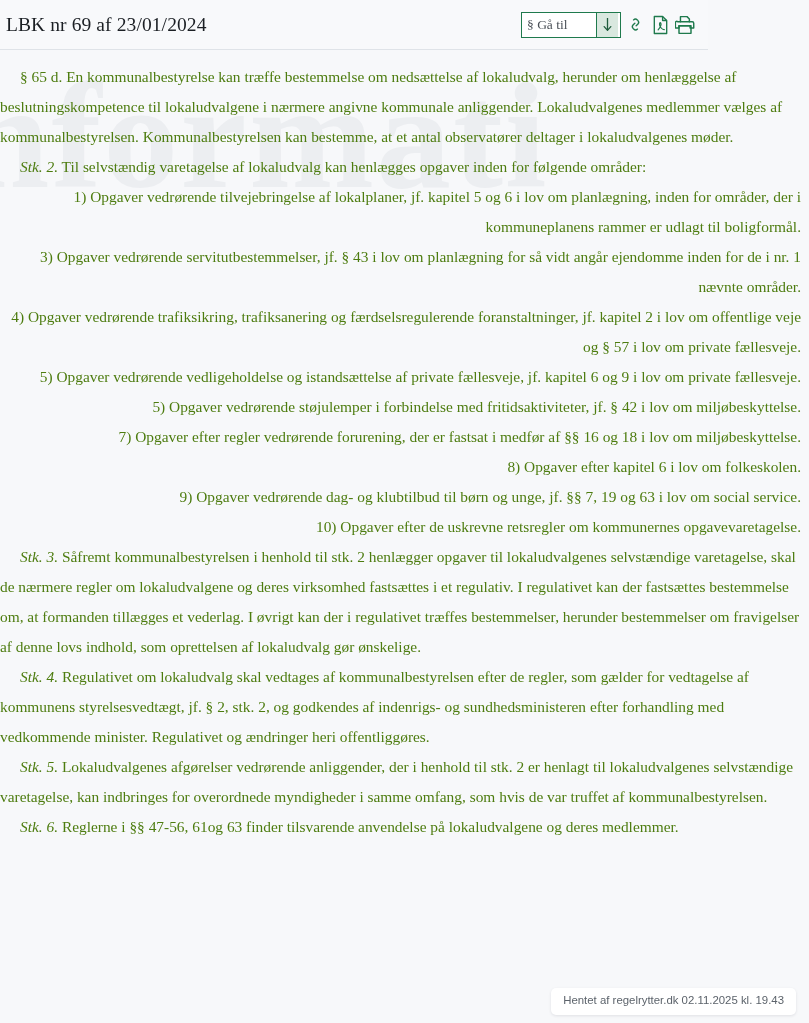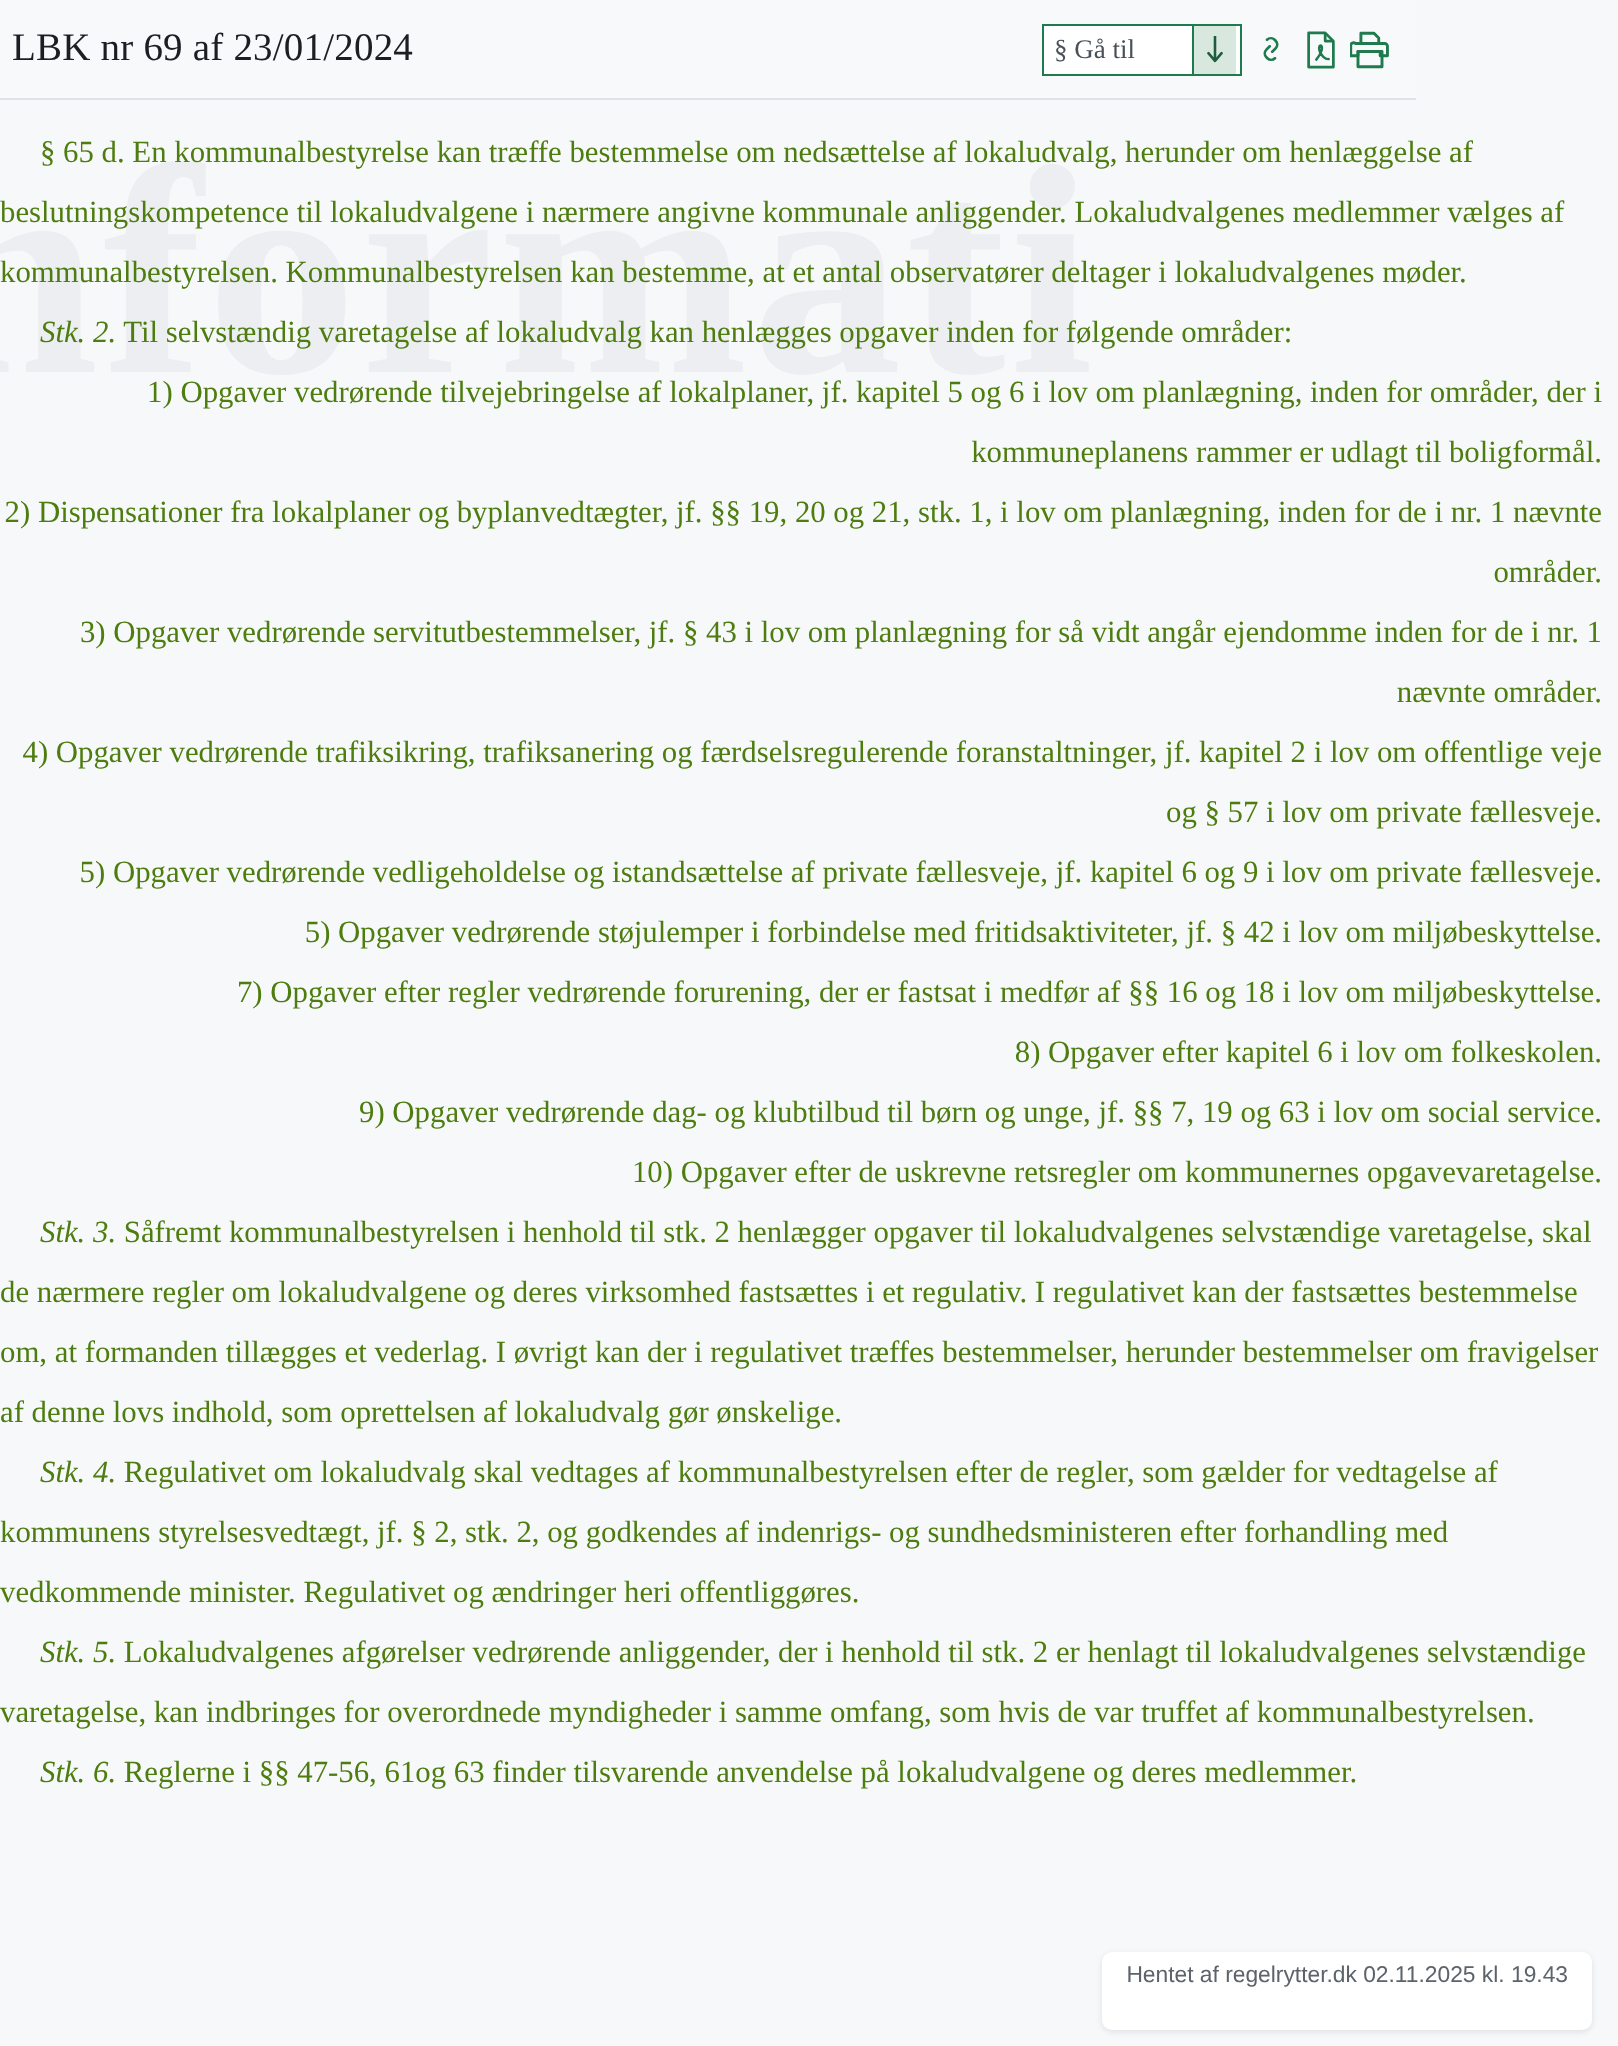--- a/index.html
+++ b/index.html
@@ -145,21 +145,21 @@
   }
 
   
   .fetch-badge {
     position: absolute;
     right: 13px;
     bottom: 8px;
     background: #ffffff;
     border-radius: 5px;
     box-shadow: 0 1px 3px rgba(16, 24, 40, 0.10);
-    padding: 6px 12px 21px;
+    padding: 6px 12px 9px;
     font-family: "Liberation Sans", sans-serif;
     font-size: 11.4px;
     color: #5c636b;
     white-space: nowrap;
     z-index: 6;
   }
 </style>
 </head>
 <body>
 
@@ -216,21 +216,20 @@
     </div>
   </div>
 
   <div class="doc">
 
     <p class="p"><span class="lead" style="font-style:normal">§ 65 d.</span><span> En kommunalbestyrelse kan træffe bestemmelse om nedsættelse af lokaludvalg, herunder om henlæggelse af beslutningskompetence til lokaludvalgene i nærmere angivne kommunale anliggender. Lokaludvalgenes medlemmer vælges af kommunalbestyrelsen. Kommunalbestyrelsen kan bestemme, at et antal observatører deltager i lokaludvalgenes møder.</span></p>
 
     <p class="p"><span class="lead">Stk. 2.</span><span> Til selvstændig varetagelse af lokaludvalg kan henlægges opgaver inden for følgende områder:</span></p>
 
     <p class="li">1) Opgaver vedrørende tilvejebringelse af lokalplaner, jf. kapitel 5 og 6 i lov om planlægning, inden for områder, der i kommuneplanens rammer er udlagt til boligformål.</p>
-    <p class="li">2) Dispensationer fra lokalplaner og byplanvedtægter, jf. §§ 19, 20 og 21, stk. 1, i lov om planlægning, inden for de i nr. 1 nævnte områder.</p>
     <p class="li">3) Opgaver vedrørende servitutbestemmelser, jf. § 43 i lov om planlægning for så vidt angår ejendomme inden for de i nr. 1 nævnte områder.</p>
     <p class="li">4) Opgaver vedrørende trafiksikring, trafiksanering og færdselsregulerende foranstaltninger, jf. kapitel 2 i lov om offentlige veje og § 57 i lov om private fællesveje.</p>
     <p class="li">5) Opgaver vedrørende vedligeholdelse og istandsættelse af private fællesveje, jf. kapitel 6 og 9 i lov om private fællesveje.</p>
     <p class="li">5) Opgaver vedrørende støjulemper i forbindelse med fritidsaktiviteter, jf. § 42 i lov om miljøbeskyttelse.</p>
     <p class="li">7) Opgaver efter regler vedrørende forurening, der er fastsat i medfør af §§ 16 og 18 i lov om miljøbeskyttelse.</p>
     <p class="li">8) Opgaver efter kapitel 6 i lov om folkeskolen.</p>
     <p class="li">9) Opgaver vedrørende dag- og klubtilbud til børn og unge, jf. §§ 7, 19 og 63 i lov om social service.</p>
     <p class="li">10) Opgaver efter de uskrevne retsregler om kommunernes opgavevaretagelse.</p>
 
     <p class="p"><span class="lead">Stk. 3.</span><span> Såfremt kommunalbestyrelsen i henhold til stk. 2 henlægger opgaver til lokaludvalgenes selvstændige varetagelse, skal de nærmere regler om lokaludvalgene og deres virksomhed fastsættes i et regulativ. I regulativet kan der fastsættes bestemmelse om, at formanden tillægges et vederlag. I øvrigt kan der i regulativet træffes bestemmelser, herunder bestemmelser om fravigelser af denne lovs indhold, som oprettelsen af lokaludvalg gør ønskelige.</span></p>

